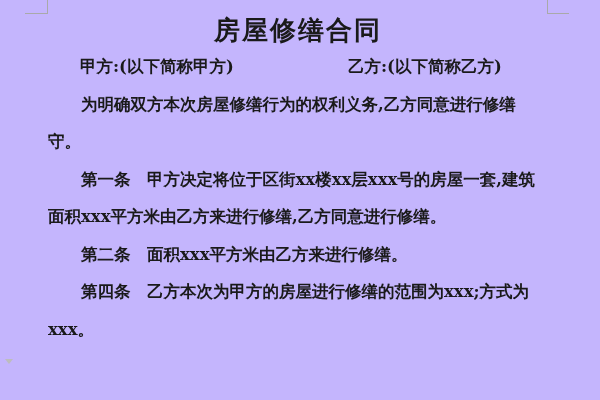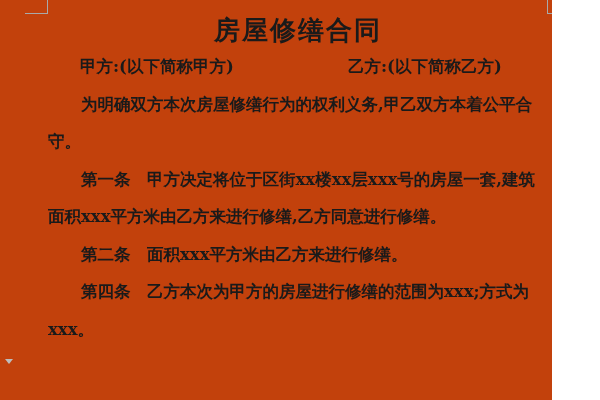--- a/index.html
+++ b/index.html
@@ -4,22 +4,22 @@
 <style>
   html, body { margin: 0; padding: 0; }
   body {
     width: 600px; height: 400px;
     background: #ffffff;
     overflow: hidden;
     font-family: "DejaVu Serif", "Liberation Serif", serif;
   }
   .page {
     position: relative;
-    width: 552px; height: 400px;
-    background: #c2410c;
+    width: 600px; height: 400px;
+    background: #c4b5fd;
     overflow: hidden;
     color: #1a1a1a;
   }
   
   .crop { position: absolute; background: #a9a9a9; }
   .crop.tl-v { left: 47px; top: 0;   width: 1px;  height: 14px; }
   .crop.tl-h { left: 25px; top: 13px; width: 23px; height: 1px; }
   .crop.tr-v { left: 547px; top: 0;   width: 1px;  height: 14px; }
   .crop.tr-h { left: 547px; top: 13px; width: 22px; height: 1px; }
   
@@ -68,21 +68,21 @@
   <div class="edge-marker"></div>
 
   <div class="content">
     <div class="title-line">房屋修缮合同</div>
 
     <div class="line parties">
       <span class="pa">甲方:(以下简称甲方)</span>
       <span class="pb">乙方:(以下简称乙方)</span>
     </div>
 
-    <div class="line indent">为明确双方本次房屋修缮行为的权利义务,甲乙双方本着公平合</div>
+    <div class="line indent">为明确双方本次房屋修缮行为的权利义务,乙方同意进行修缮</div>
     <div class="line">守。</div>
     <div class="line indent">第一条　甲方决定将位于区街xx楼xx层xxx号的房屋一套,建筑</div>
     <div class="line">面积xxx平方米由乙方来进行修缮,乙方同意进行修缮。</div>
     <div class="line indent">第二条　面积xxx平方米由乙方来进行修缮。</div>
     <div class="line indent">第四条　乙方本次为甲方的房屋进行修缮的范围为xxx;方式为</div>
     <div class="line">xxx。</div>
   </div>
 
 </div>
 

